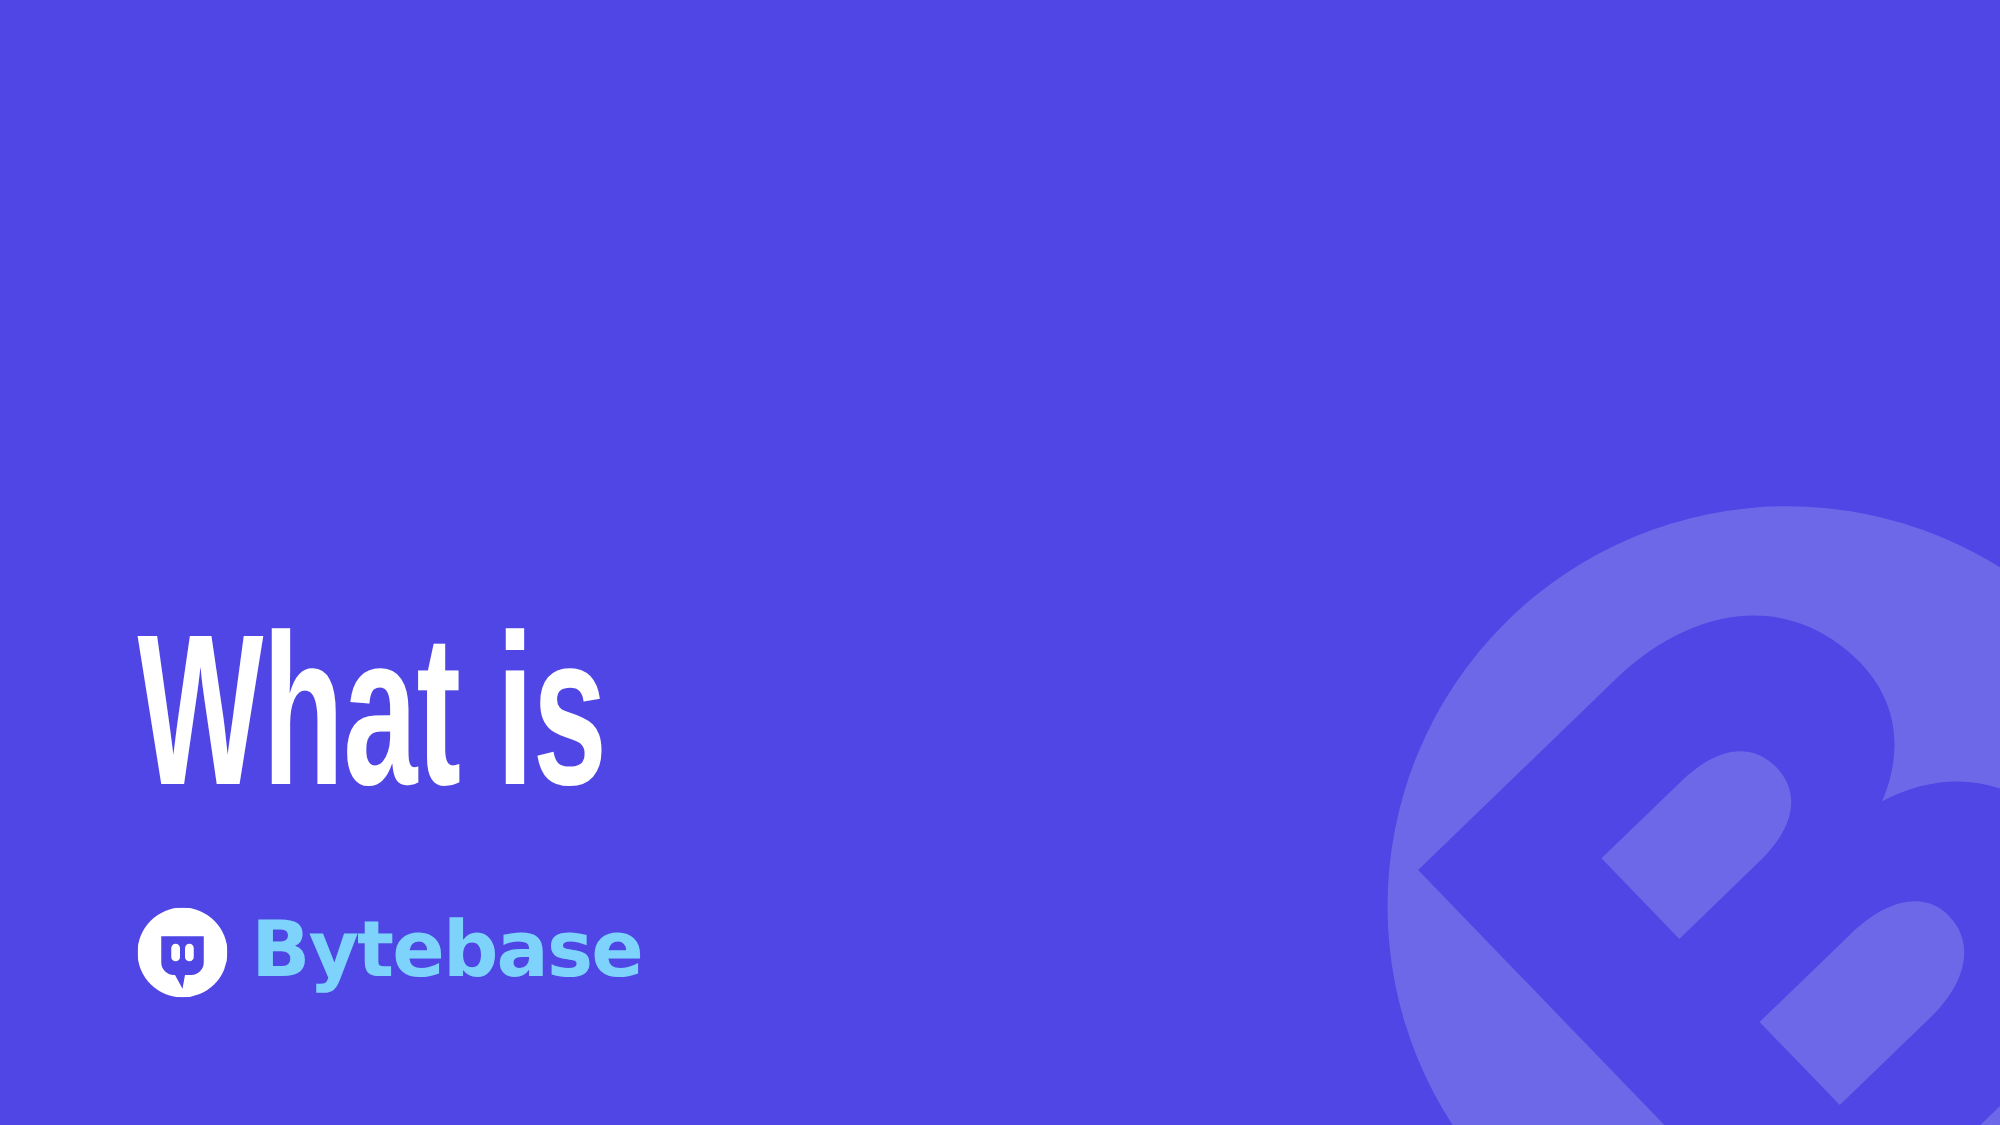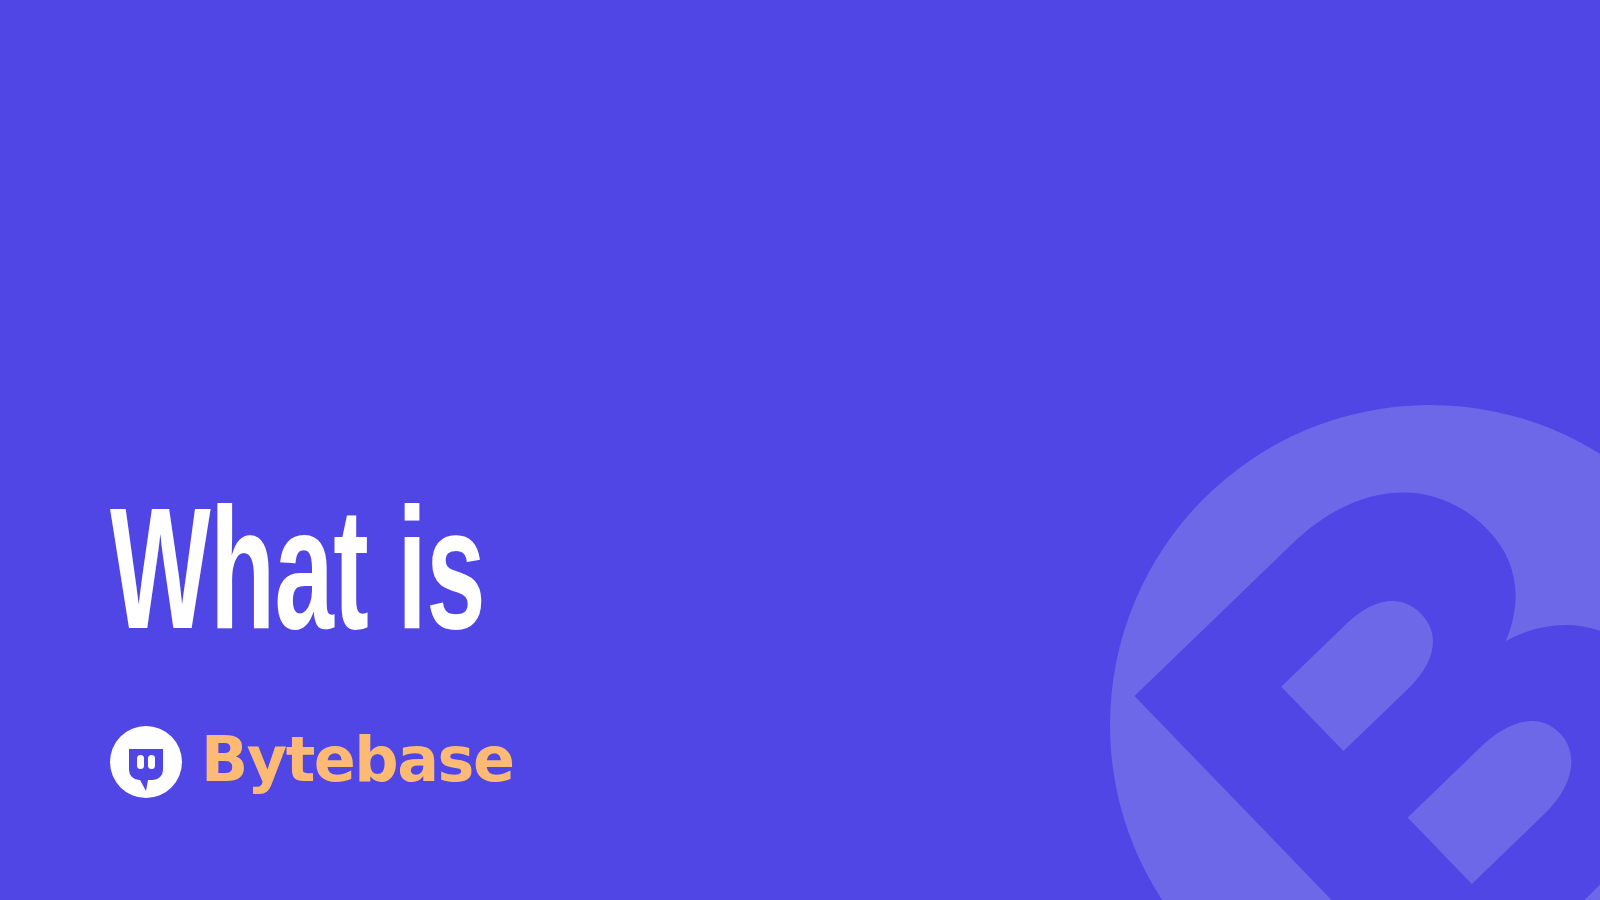--- a/index.html
+++ b/index.html
@@ -73,21 +73,21 @@
     align-items: center;
     gap: 19px;
   }
   .logo-mark {
     width: 72px;
     height: 72px;
     flex: 0 0 auto;
   }
   .logo-mark svg { display: block; width: 100%; height: 100%; }
   .logo-word {
-    color: #fdba74;
+    color: #7dd3fc;
     font-family: "DejaVu Sans", "Liberation Sans", sans-serif;
     font-weight: 700;
     font-size: 62px;
     line-height: 1;
     letter-spacing: -1.5px;
     transform: translateY(-2px);
     white-space: nowrap;
   }
 </style>
 </head>

